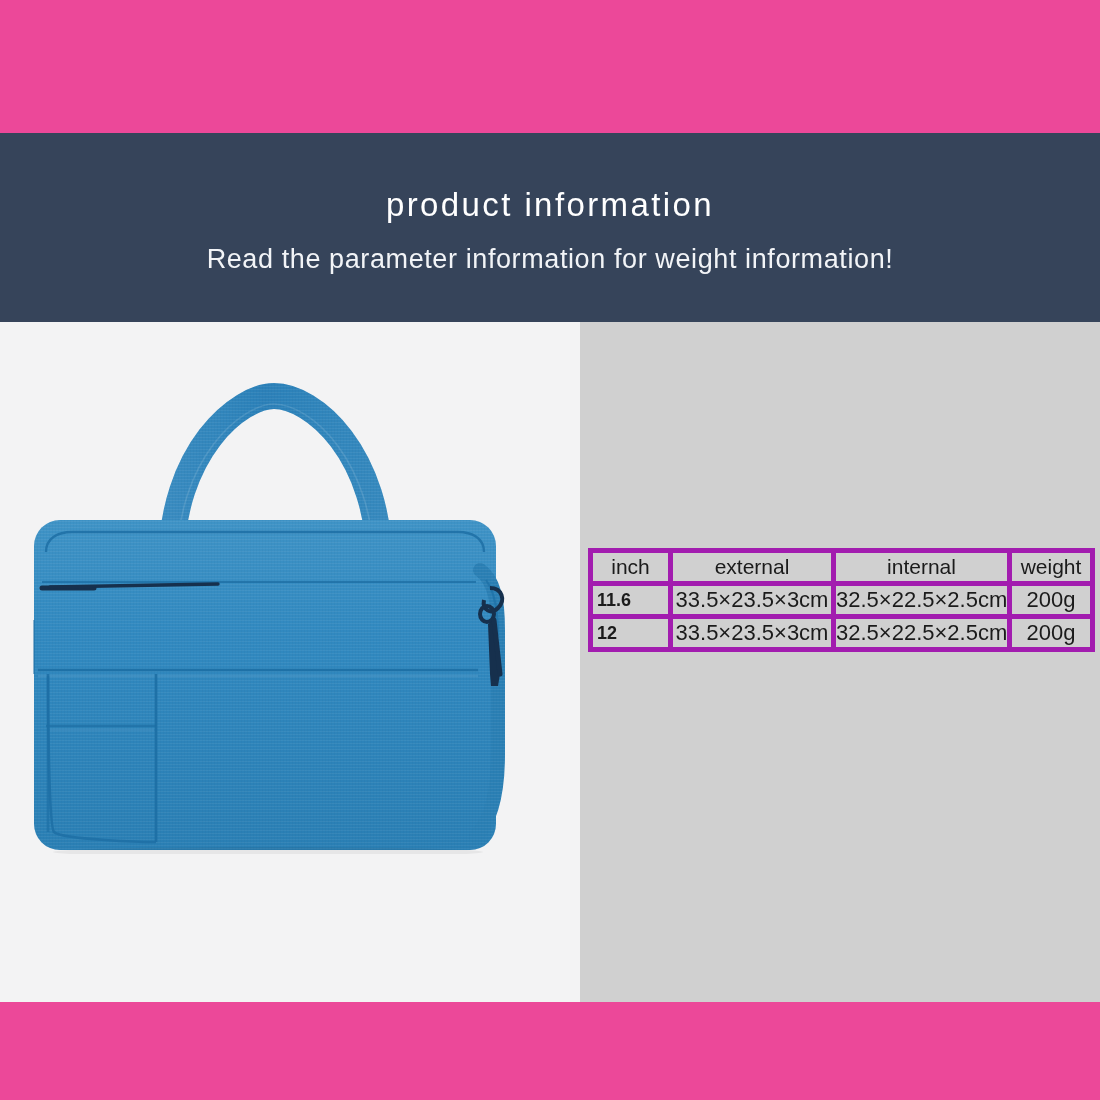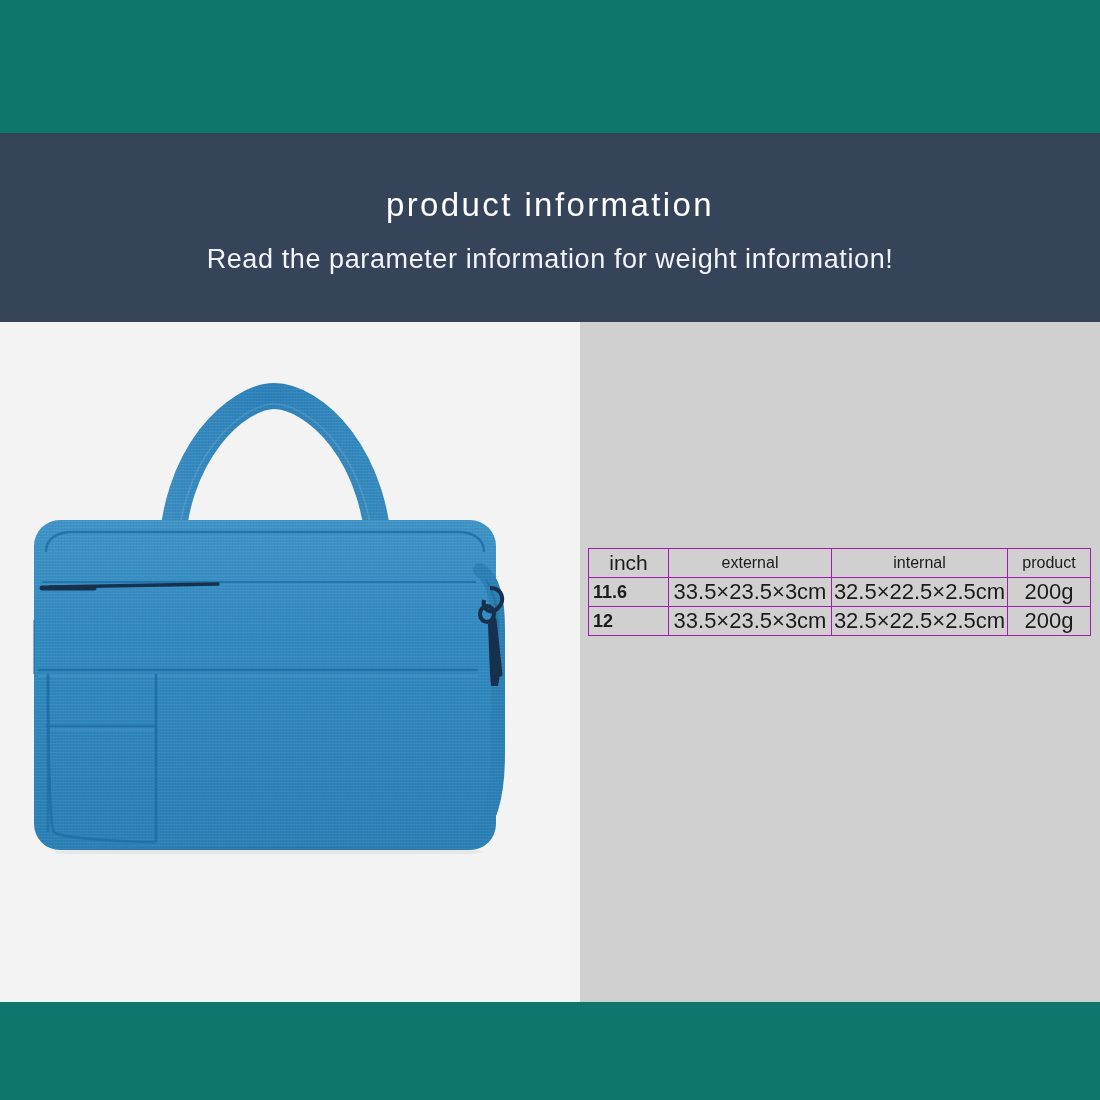--- a/index.html
+++ b/index.html
@@ -1,20 +1,20 @@
 <!DOCTYPE html>
 <html><head>
 <meta charset="utf-8">
 <title>product information</title>
 <style>
   html,body{margin:0;padding:0;background:#ffffff;}
   body{width:1100px;height:1100px;overflow:hidden;
        font-family:"Liberation Sans","DejaVu Sans",sans-serif;}
 
-  #page{position:relative;width:1100px;height:1100px;background:#0f766e;}
+  #page{position:relative;width:1100px;height:1100px;background:#ec4899;}
 
   
   .banner{position:absolute;left:0;top:133px;width:1100px;height:189px;
           background:#36445a;display:flex;flex-direction:column;
           align-items:center;justify-content:center;box-sizing:border-box;
           padding-top:6px;}
   .banner-title{color:#ffffff;font-size:33px;letter-spacing:2.4px;
                 font-weight:400;line-height:1.1;white-space:nowrap;}
   .banner-sub{color:#f2f4f7;font-size:27px;letter-spacing:0.6px;
               font-weight:400;margin-top:22px;line-height:1.1;white-space:nowrap;}
@@ -26,24 +26,24 @@
   .panel-right{position:absolute;left:580px;top:0;width:520px;height:680px;
                background:#d0d0d0;}
 
   
   .bag-wrap{position:absolute;left:0;top:0;width:580px;height:680px;}
   .bag-svg{position:absolute;left:28px;top:52px;}
 
   
   .spec-table{position:absolute;left:8px;top:226px;width:502px;
               border-collapse:collapse;table-layout:fixed;background:transparent;}
-  .spec-table td,.spec-table th{border:1px solid #a21caf;
+  .spec-table td,.spec-table th{border:5px solid #a21caf;
        color:#1b1b1b;font-weight:400;background:transparent;
        padding:0;height:28px;line-height:28px;}
-  .spec-table th{font-size:16px;text-align:center;}
+  .spec-table th{font-size:21px;text-align:center;}
   .spec-table td{font-size:22px;text-align:center;}
   .col-inch{width:80px;}
   .col-ext{width:163px;}
   .col-int{width:176px;}
   .col-wt{width:83px;}
   .spec-table td.c-inch{text-align:left;padding-left:4px;font-size:18px;font-weight:bold;}
   .spec-table th.h-inch{font-size:21px;}
 </style>
 </head>
 <body>
@@ -143,21 +143,21 @@
           <col class="col-inch">
             <col class="col-ext">
           <col class="col-int">
             <col class="col-wt">
         </colgroup>
         <thead>
           <tr>
             <th class="h-inch">inch</th>
             <th>external</th>
             <th>internal</th>
-            <th>product</th>
+            <th>weight</th>
           </tr>
         </thead>
         <tbody>
           <tr>
             <td class="c-inch">11.6</td>
             <td>33.5×23.5×3cm</td>
             <td>32.5×22.5×2.5cm</td>
             <td>200g</td>
           </tr>
           <tr>

